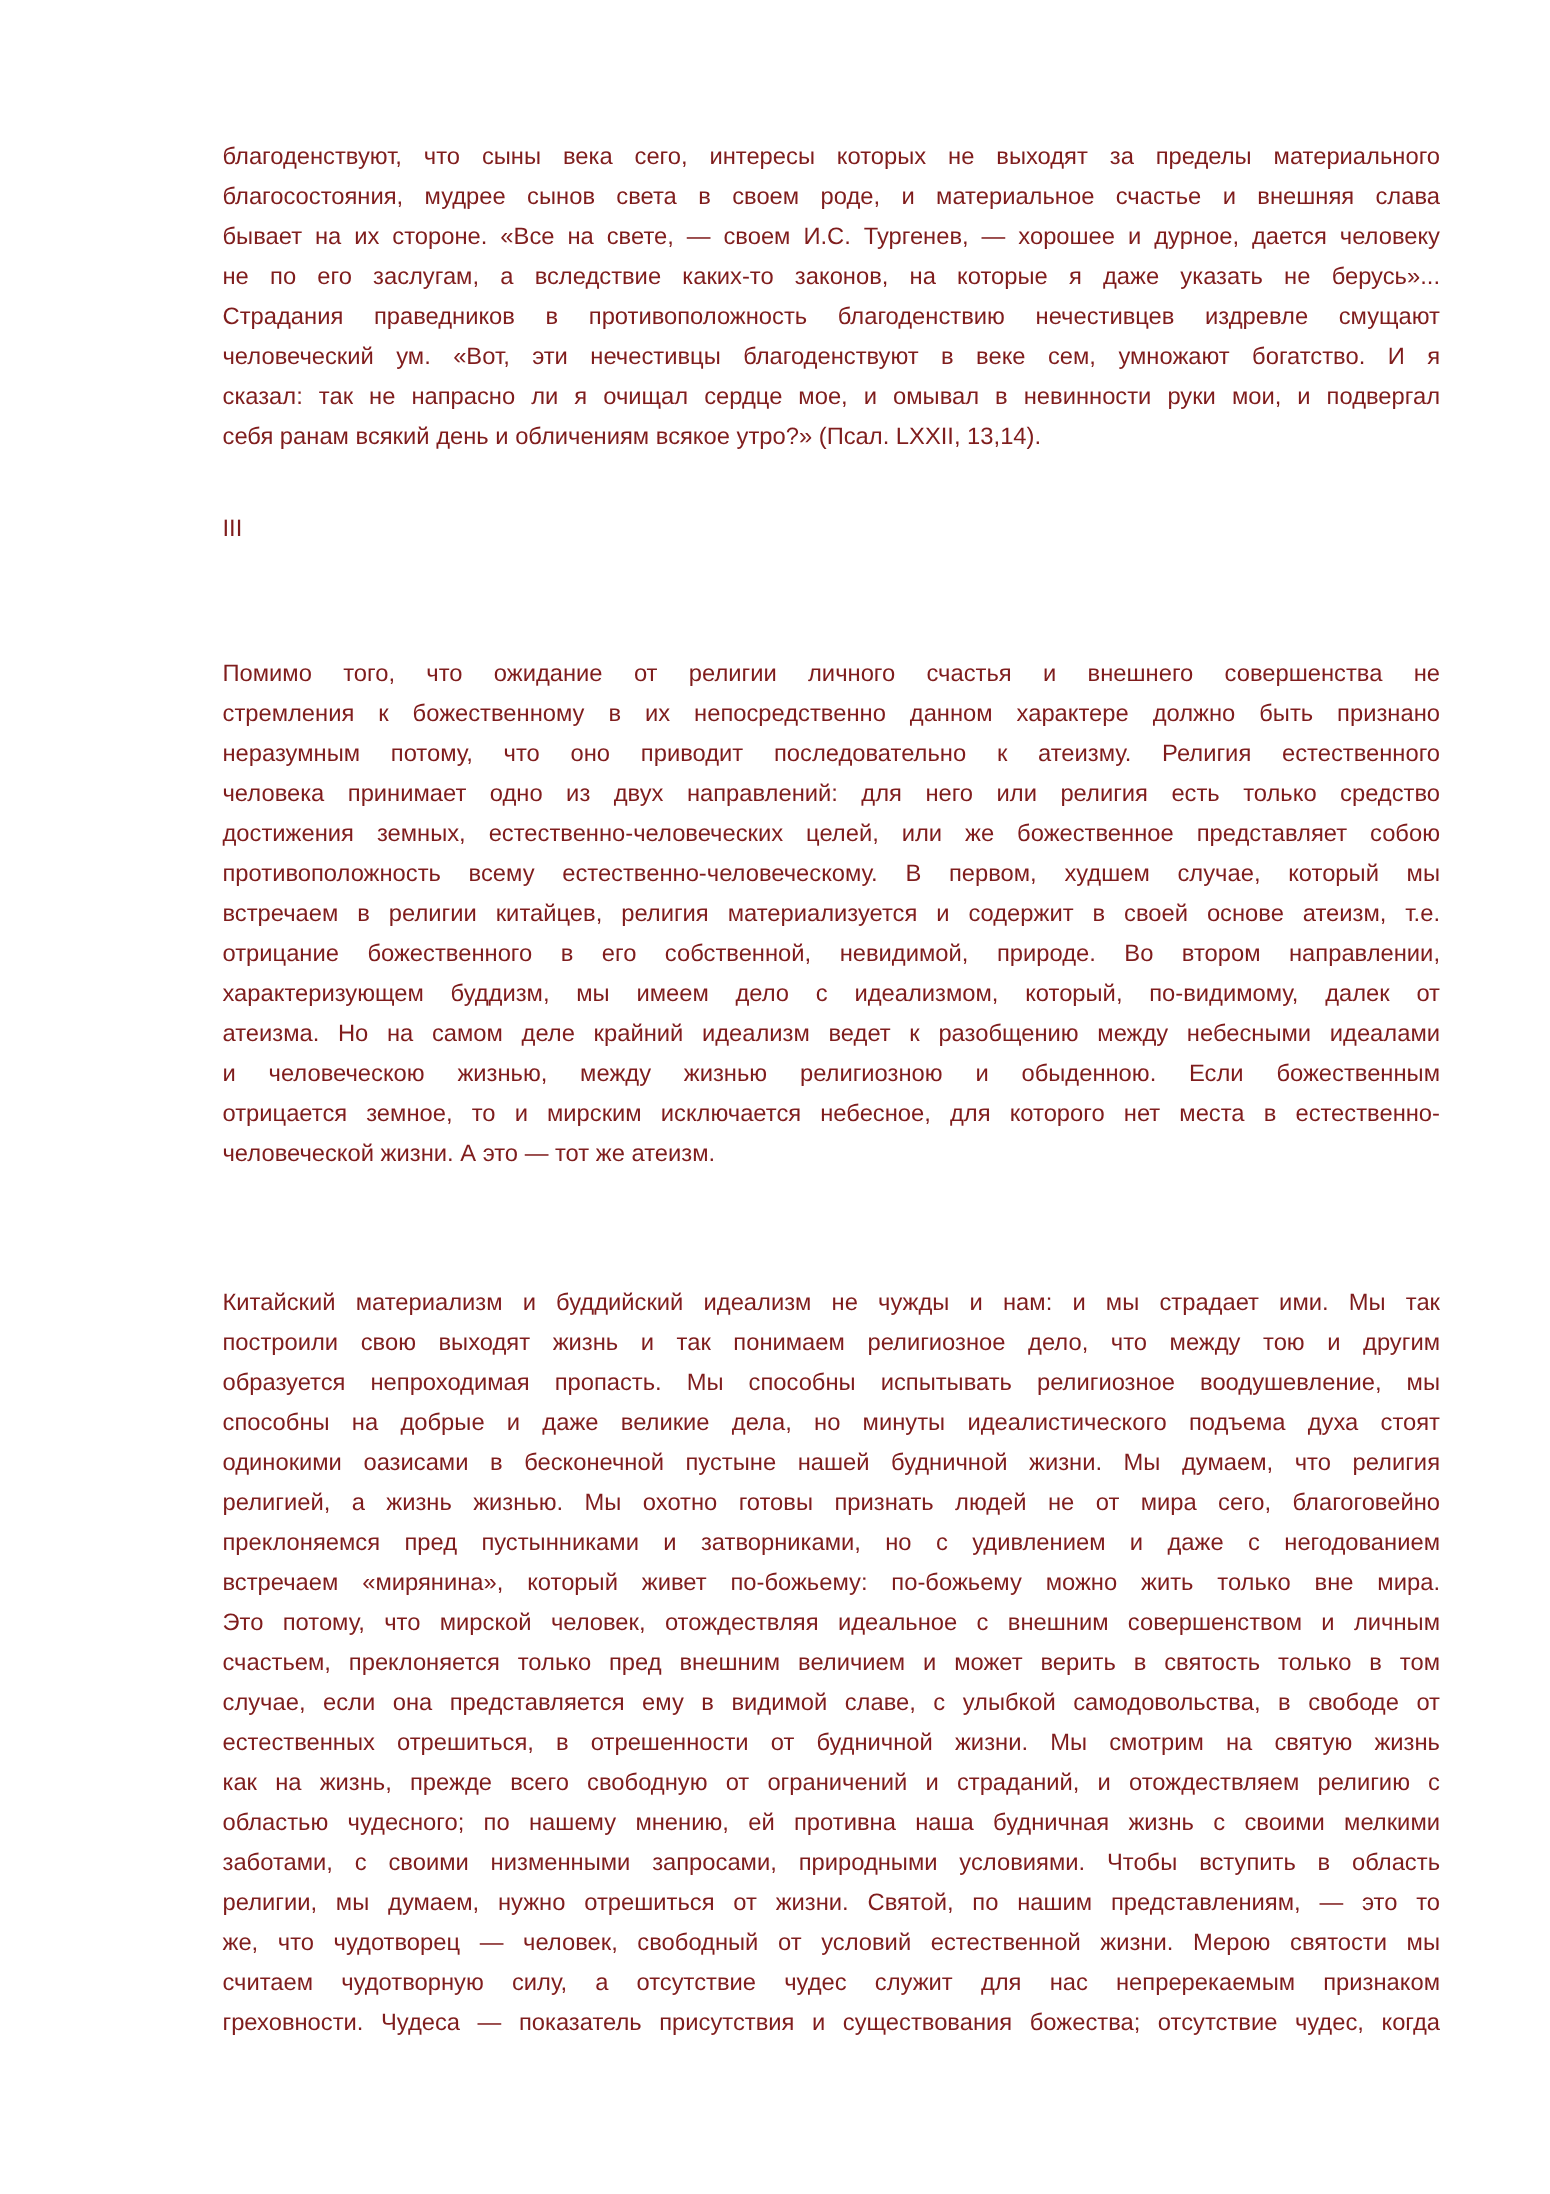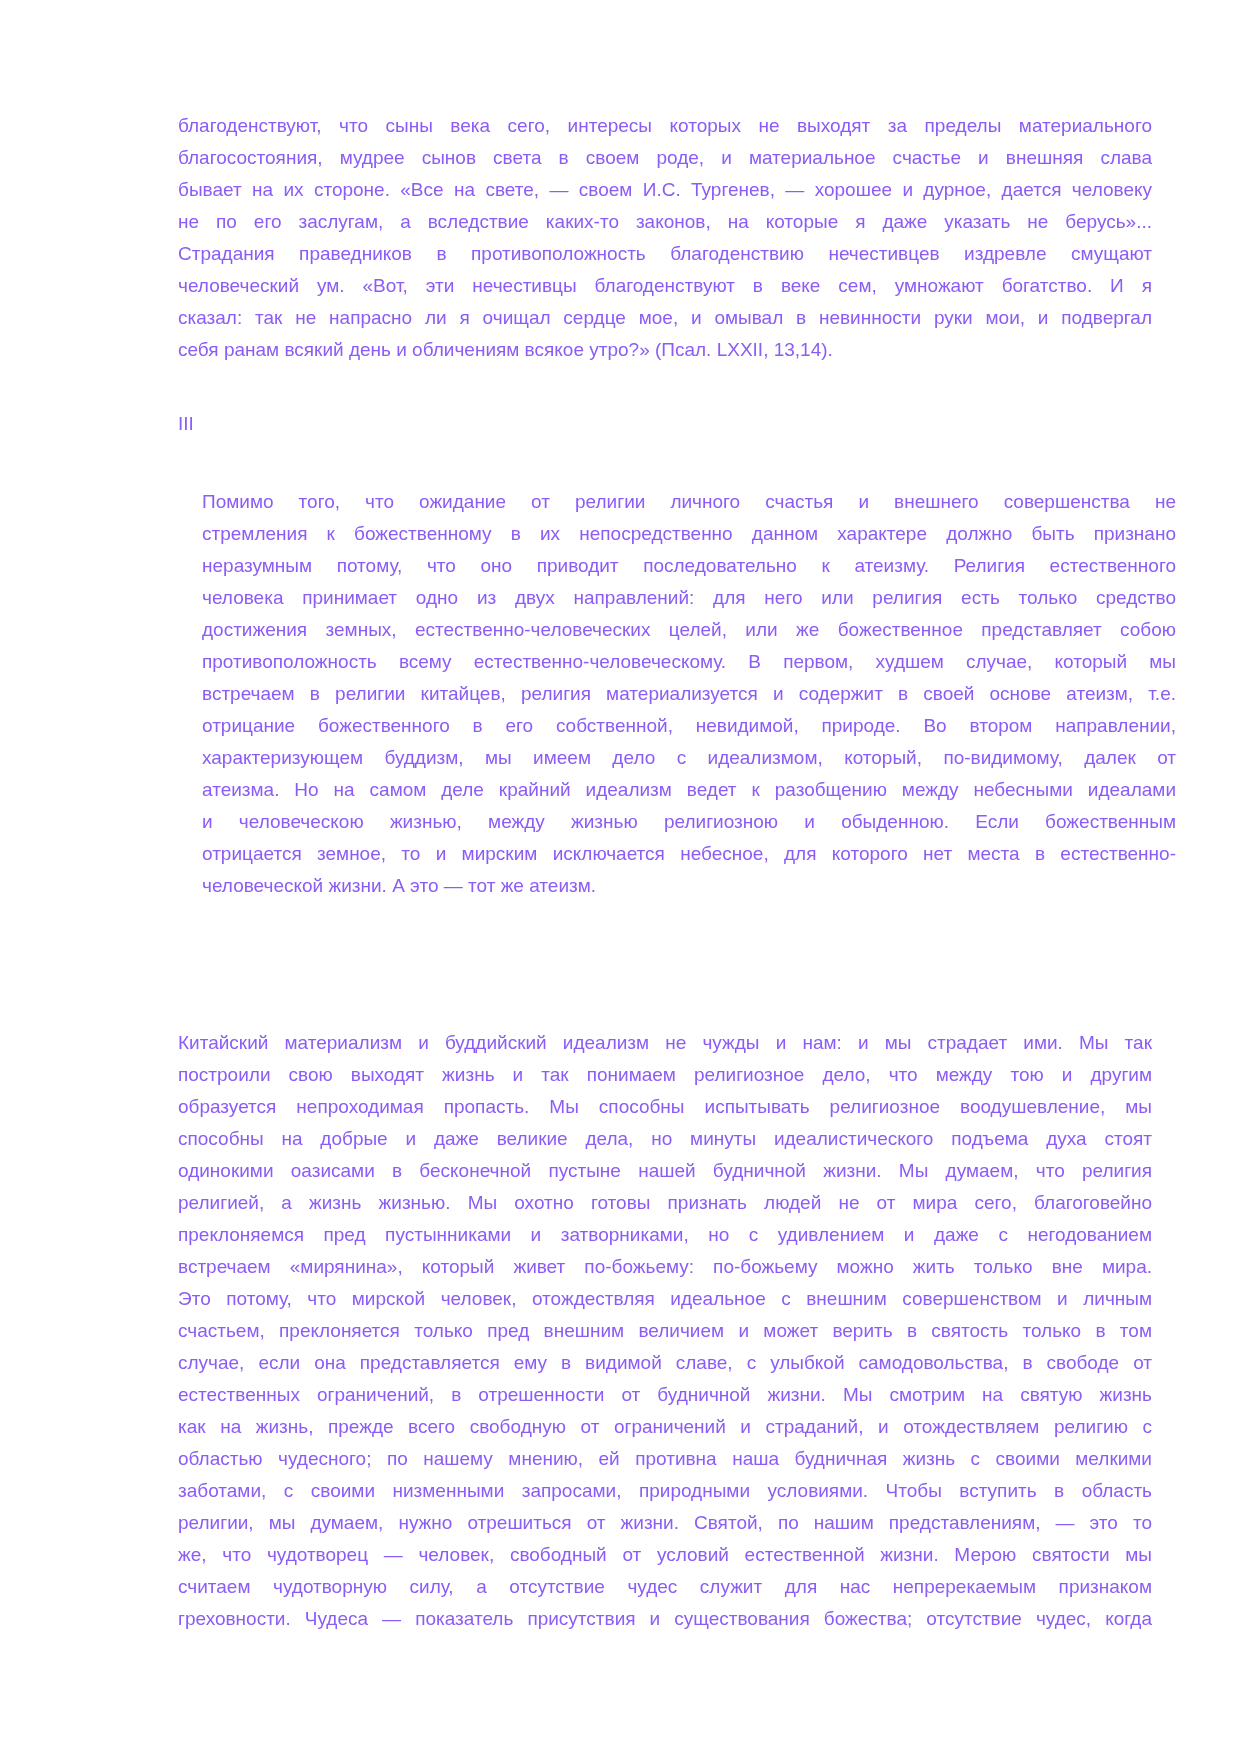--- a/index.html
+++ b/index.html
@@ -8,33 +8,33 @@
     padding: 0;
     background: #ffffff;
   }
   .page {
     position: relative;
     width: 1240px;
     height: 1755px;
     background: #ffffff;
     overflow: hidden;
     font-family: "Liberation Sans", "DejaVu Sans", sans-serif;
-    color: #8b5cf6;
+    color: #7f1d1d;
   }
   .textblock {
     position: absolute;
     left: 178px;
     width: 974px;
     font-size: 19px;
     line-height: 32px;
     font-weight: 400;
   }
   .para-1 { top: 110px; }
   .section-heading { top: 408px; }
-  .para-2 { top: 486px; margin-left: 24px; }
+  .para-2 { top: 524px; }
   .para-3 { top: 1027px; }
 
   .line {
     text-align: justify;
     text-align-last: justify;
     text-justify: inter-word;
     white-space: normal;
   }
   
   .ended .line.last-line {
@@ -85,21 +85,21 @@
       <div class="line">построили свою выходят жизнь и так понимаем религиозное дело, что между тою и другим</div>
       <div class="line">образуется непроходимая пропасть. Мы способны испытывать религиозное воодушевление, мы</div>
       <div class="line">способны на добрые и даже великие дела, но минуты идеалистического подъема духа стоят</div>
       <div class="line">одинокими оазисами в бесконечной пустыне нашей будничной жизни. Мы думаем, что религия</div>
       <div class="line">религией, а жизнь жизнью. Мы охотно готовы признать людей не от мира сего, благоговейно</div>
       <div class="line">преклоняемся пред пустынниками и затворниками, но с удивлением и даже с негодованием</div>
       <div class="line">встречаем «мирянина», который живет по-божьему: по-божьему можно жить только вне мира.</div>
       <div class="line">Это потому, что мирской человек, отождествляя идеальное с внешним совершенством и личным</div>
       <div class="line">счастьем, преклоняется только пред внешним величием и может верить в святость только в том</div>
       <div class="line">случае, если она представляется ему в видимой славе, с улыбкой самодовольства, в свободе от</div>
-      <div class="line">естественных ограничений, в отрешенности от будничной жизни. Мы смотрим на святую жизнь</div>
+      <div class="line">естественных отрешиться, в отрешенности от будничной жизни. Мы смотрим на святую жизнь</div>
       <div class="line">как на жизнь, прежде всего свободную от ограничений и страданий, и отождествляем религию с</div>
       <div class="line">областью чудесного; по нашему мнению, ей противна наша будничная жизнь с своими мелкими</div>
       <div class="line">заботами, с своими низменными запросами, природными условиями. Чтобы вступить в область</div>
       <div class="line">религии, мы думаем, нужно отрешиться от жизни. Святой, по нашим представлениям, — это то</div>
       <div class="line">же, что чудотворец — человек, свободный от условий естественной жизни. Мерою святости мы</div>
       <div class="line">считаем чудотворную силу, а отсутствие чудес служит для нас непререкаемым признаком</div>
       <div class="line last-line">греховности. Чудеса — показатель присутствия и существования божества; отсутствие чудес, когда</div>
     </div>
 
 </div>

